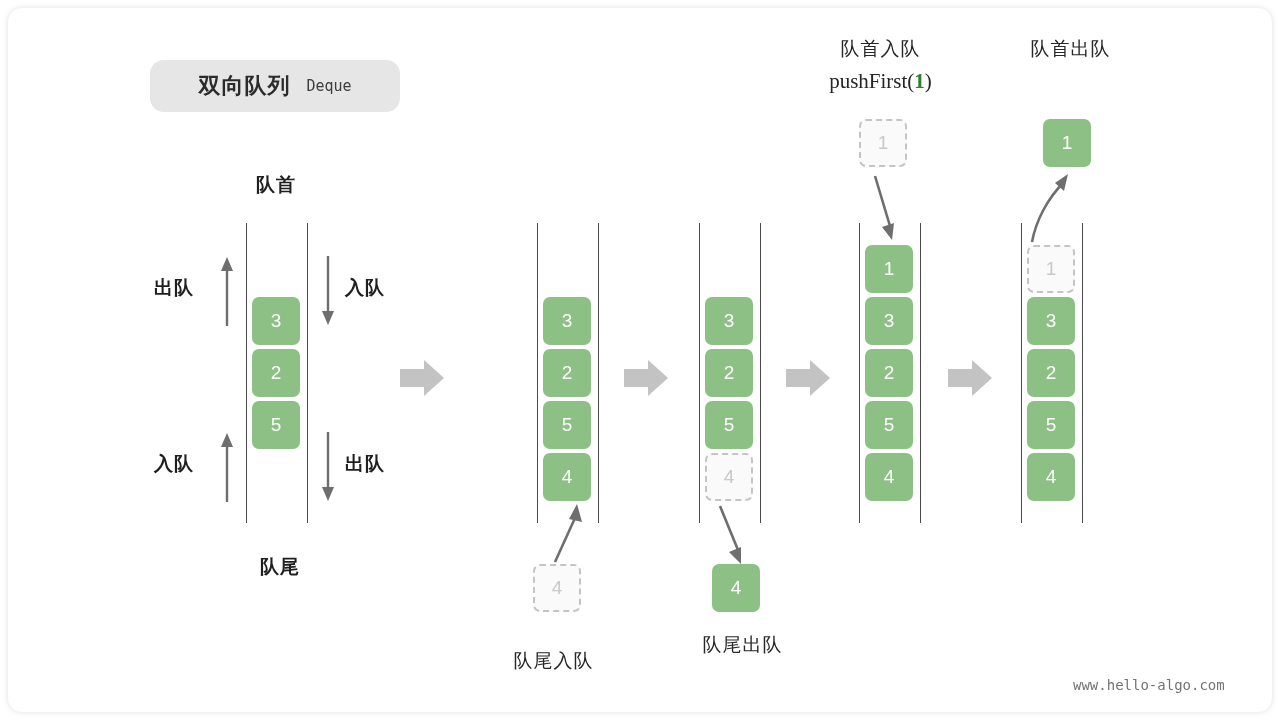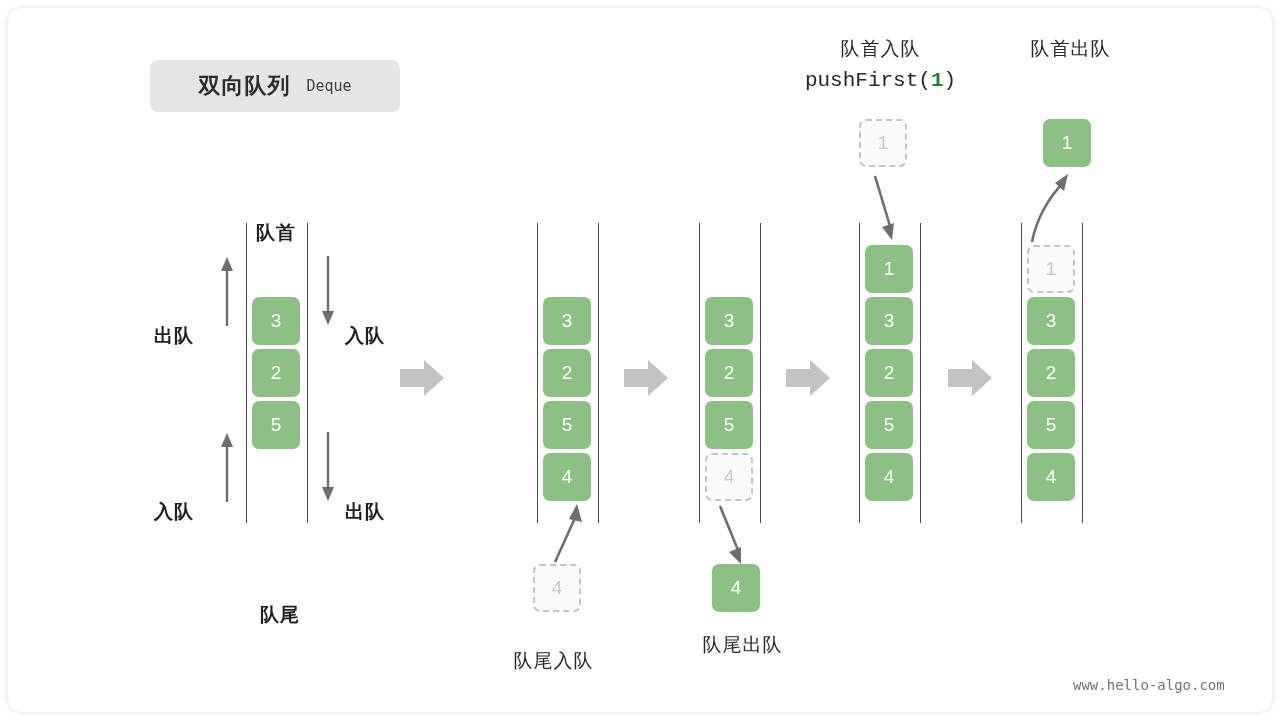--- a/index.html
+++ b/index.html
@@ -24,21 +24,21 @@
     box-shadow: 0 0 6px rgba(0,0,0,0.13);
     overflow: hidden;
   }
   .abs { position: absolute; }
 
   
   #title-badge {
     left: 142px; top: 52px;
     width: 250px; height: 52px;
     background: #e6e6e6;
-    border-radius: 8px;
+    border-radius: 14px;
     display: flex;
     align-items: center;
     justify-content: center;
     gap: 16px;
   }
   #title-badge .cn {
     font-size: 22px;
     font-weight: bold;
     color: #2b2b2b;
     letter-spacing: 1px;
@@ -49,37 +49,36 @@
     color: #3d3d3d;
   }
 
   
   .cn-label {
     font-size: 19px;
     font-weight: bold;
     color: #1f1f1f;
     white-space: nowrap;
     letter-spacing: 1px;
-    margin-top: 48px;
   }
   .op-caption {
     text-align: center;
     white-space: nowrap;
   }
   .op-caption .cn {
     display: block;
     font-size: 19px;
     font-weight: normal;
     color: #262626;
     letter-spacing: 1px;
     margin-bottom: 7px;
   }
   .op-caption .code {
     display: block;
-    font-family: Liberation Mono, monospace;
+    font-family: Liberation Serif, serif;
     font-size: 21px;
     color: #262626;
     letter-spacing: 0px;
   }
   .op-caption .code .arg { color: #2e7d32; font-weight: bold; }
 
   
   .rail {
     width: 1px;
     background: #4a4a4a;

